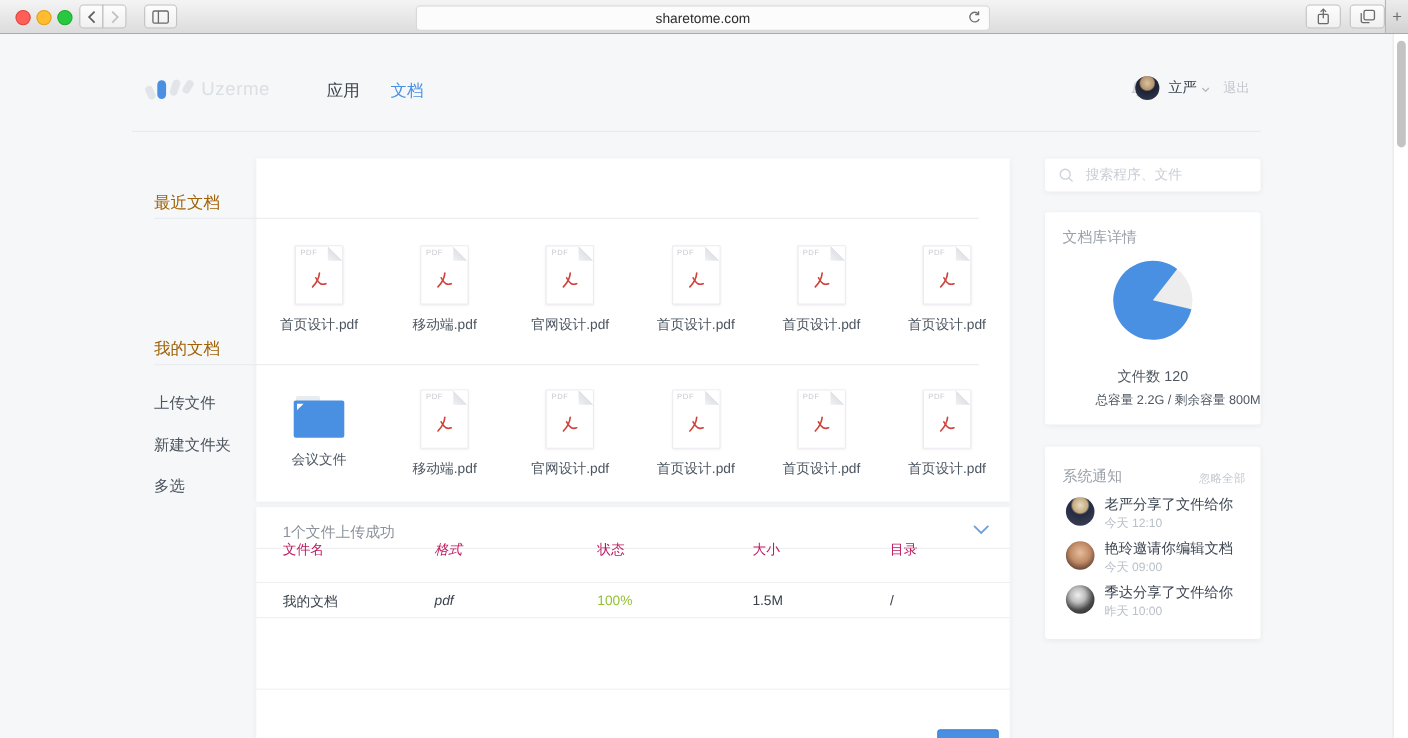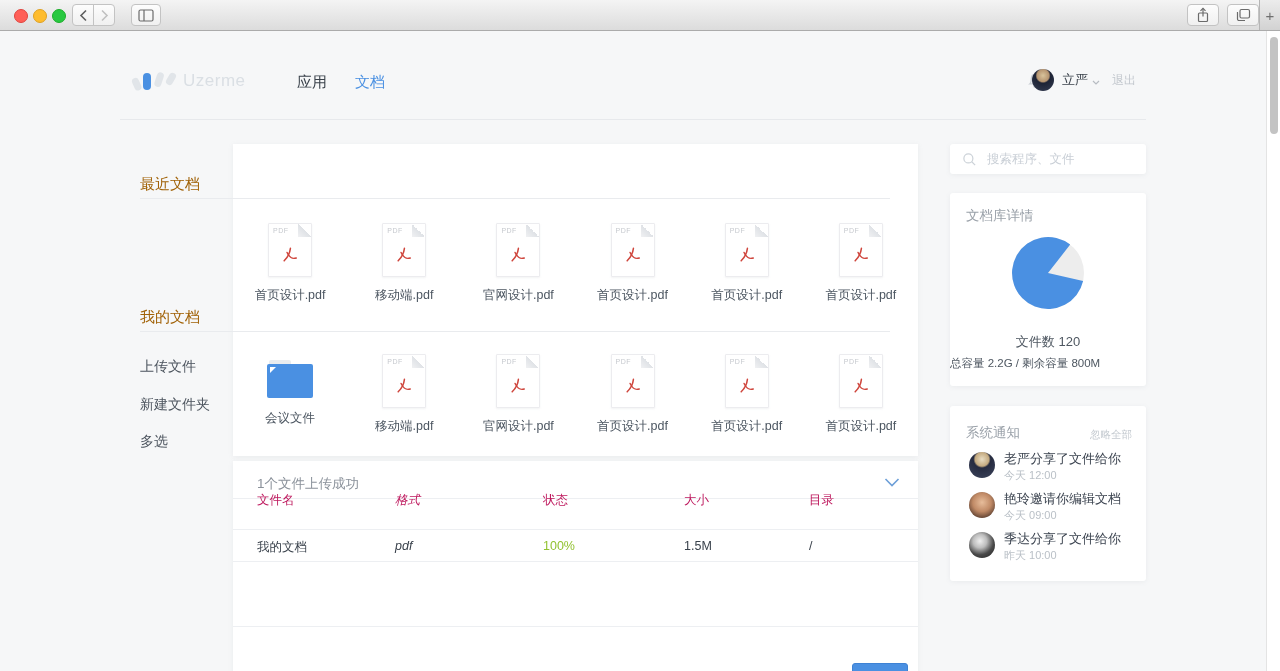--- a/index.html
+++ b/index.html
@@ -82,21 +82,21 @@
   
   .search-box{left:950px;top:113px;width:196px;height:30px;display:flex;align-items:center;}
   .search-box svg{margin-left:12px;}
   .search-input{border:none;outline:none;background:transparent;margin-left:8px;width:150px;
                 font-size:12.5px;color:#4c545e;font-family:inherit;}
   .search-input::placeholder{color:#c9cfd6;}
   .lib-card{left:950px;top:162px;width:196px;height:193px;}
   .panel-title{position:absolute;left:16px;top:14px;font-size:13.5px;color:#9aa1a9;}
   .pie{position:absolute;left:60px;top:42px;}
   .lib-count{position:absolute;left:0;top:140px;width:196px;text-align:center;font-size:13px;color:#4e5761;}
-  .lib-cap{position:absolute;left:0;top:163px;width:196px;text-align:left;font-size:11.5px;color:#4e5761;}
+  .lib-cap{position:absolute;left:0;top:163px;width:196px;text-align:right;font-size:11.5px;color:#4e5761;}
   .notif-card{left:950px;top:375px;width:196px;height:175px;}
   .notif-title{position:absolute;left:16px;top:18px;font-size:13.5px;color:#9aa1a9;}
   .ignore-all{position:absolute;right:14px;top:22px;font-size:10.5px;color:#c4cad0;cursor:default;}
   .nitem{position:absolute;left:19px;width:160px;height:38px;}
   .n0{top:44px;}.n1{top:84px;}.n2{top:124px;}
   .navatar{position:absolute;left:0;top:2px;width:26px;height:26px;border-radius:50%;}
   .av0{background:radial-gradient(circle at 50% 28%,#e8dcc2 0%,#c4aa80 30%,#262b40 38%,#3c445c 100%);}
   .av1{background:radial-gradient(circle at 50% 40%,#e7bd9b 0%,#c08a66 45%,#6b4a38 75%,#3c2a22 100%);}
   .av2{background:radial-gradient(circle at 42% 35%,#efefef 0%,#bdbdbd 30%,#4a4a4a 60%,#1e1e1e 100%);}
   .ntext{position:absolute;left:35px;top:0;font-size:13px;color:#3c4450;white-space:nowrap;}
@@ -124,20 +124,29 @@
         <svg width="9" height="13" viewBox="0 0 9 13">
             <path d="M2 1.5 L7 6.5 L2 11.5" fill="none" stroke="#c0c0c0" stroke-width="1.6"></path>
           </svg>
       </div>
       <div class="macbtn side">
         <svg width="16" height="13" viewBox="0 0 16 13">
             <rect x="1" y="1" width="14" height="11" rx="1.5" fill="none" stroke="#6b6b6b" stroke-width="1.2"></rect>
             <line x1="6" y1="1" x2="6" y2="12" stroke="#6b6b6b" stroke-width="1.2"></line>
           </svg>
       </div>
+    </div>
+    <div class="urlfield">
+      <span class="urltext">sharetome.com</span>
+      <span class="reload">
+        <svg width="14" height="14" viewBox="0 0 14 14">
+            <path d="M11.2 8.2 A4.4 4.4 0 1 1 10.4 3.6" fill="none" stroke="#6f6f6f" stroke-width="1.2"></path>
+            <path d="M10.6 1.2 L10.6 4.2 L7.6 4.2" fill="none" stroke="#6f6f6f" stroke-width="1.2"></path>
+          </svg>
+      </span>
     </div>
     <div class="tb-right">
       <div class="macbtn" style="width:32px">
         <svg width="14" height="16" viewBox="0 0 14 16">
             <rect x="2.5" y="6" width="9" height="8.5" rx="1" fill="none" stroke="#6b6b6b" stroke-width="1.2"></rect>
             <line x1="7" y1="1.5" x2="7" y2="9.5" stroke="#6b6b6b" stroke-width="1.2"></line>
             <path d="M4.5 3.8 L7 1.3 L9.5 3.8" fill="none" stroke="#6b6b6b" stroke-width="1.2"></path>
           </svg>
       </div>
       <div class="macbtn" style="width:32px">
@@ -368,21 +377,21 @@
       <div class="lib-count">文件数 120</div>
       <div class="lib-cap">总容量 2.2G / 剩余容量 800M</div>
     </div>
 
     <div class="card notif-card">
       <div class="notif-title">系统通知</div>
       <div class="ignore-all">忽略全部</div>
       <div class="nitem n0">
         <span class="navatar av0"></span>
         <span class="ntext">老严分享了文件给你</span>
-        <span class="ntime">今天  12:00</span>
+        <span class="ntime">今天  12:10</span>
       </div>
       <div class="nitem n1">
         <span class="navatar av1"></span>
         <span class="ntext">艳玲邀请你编辑文档</span>
         <span class="ntime">今天  09:00</span>
       </div>
       <div class="nitem n2">
         <span class="navatar av2"></span>
         <span class="ntext">季达分享了文件给你</span>
         <span class="ntime">昨天  10:00</span>

